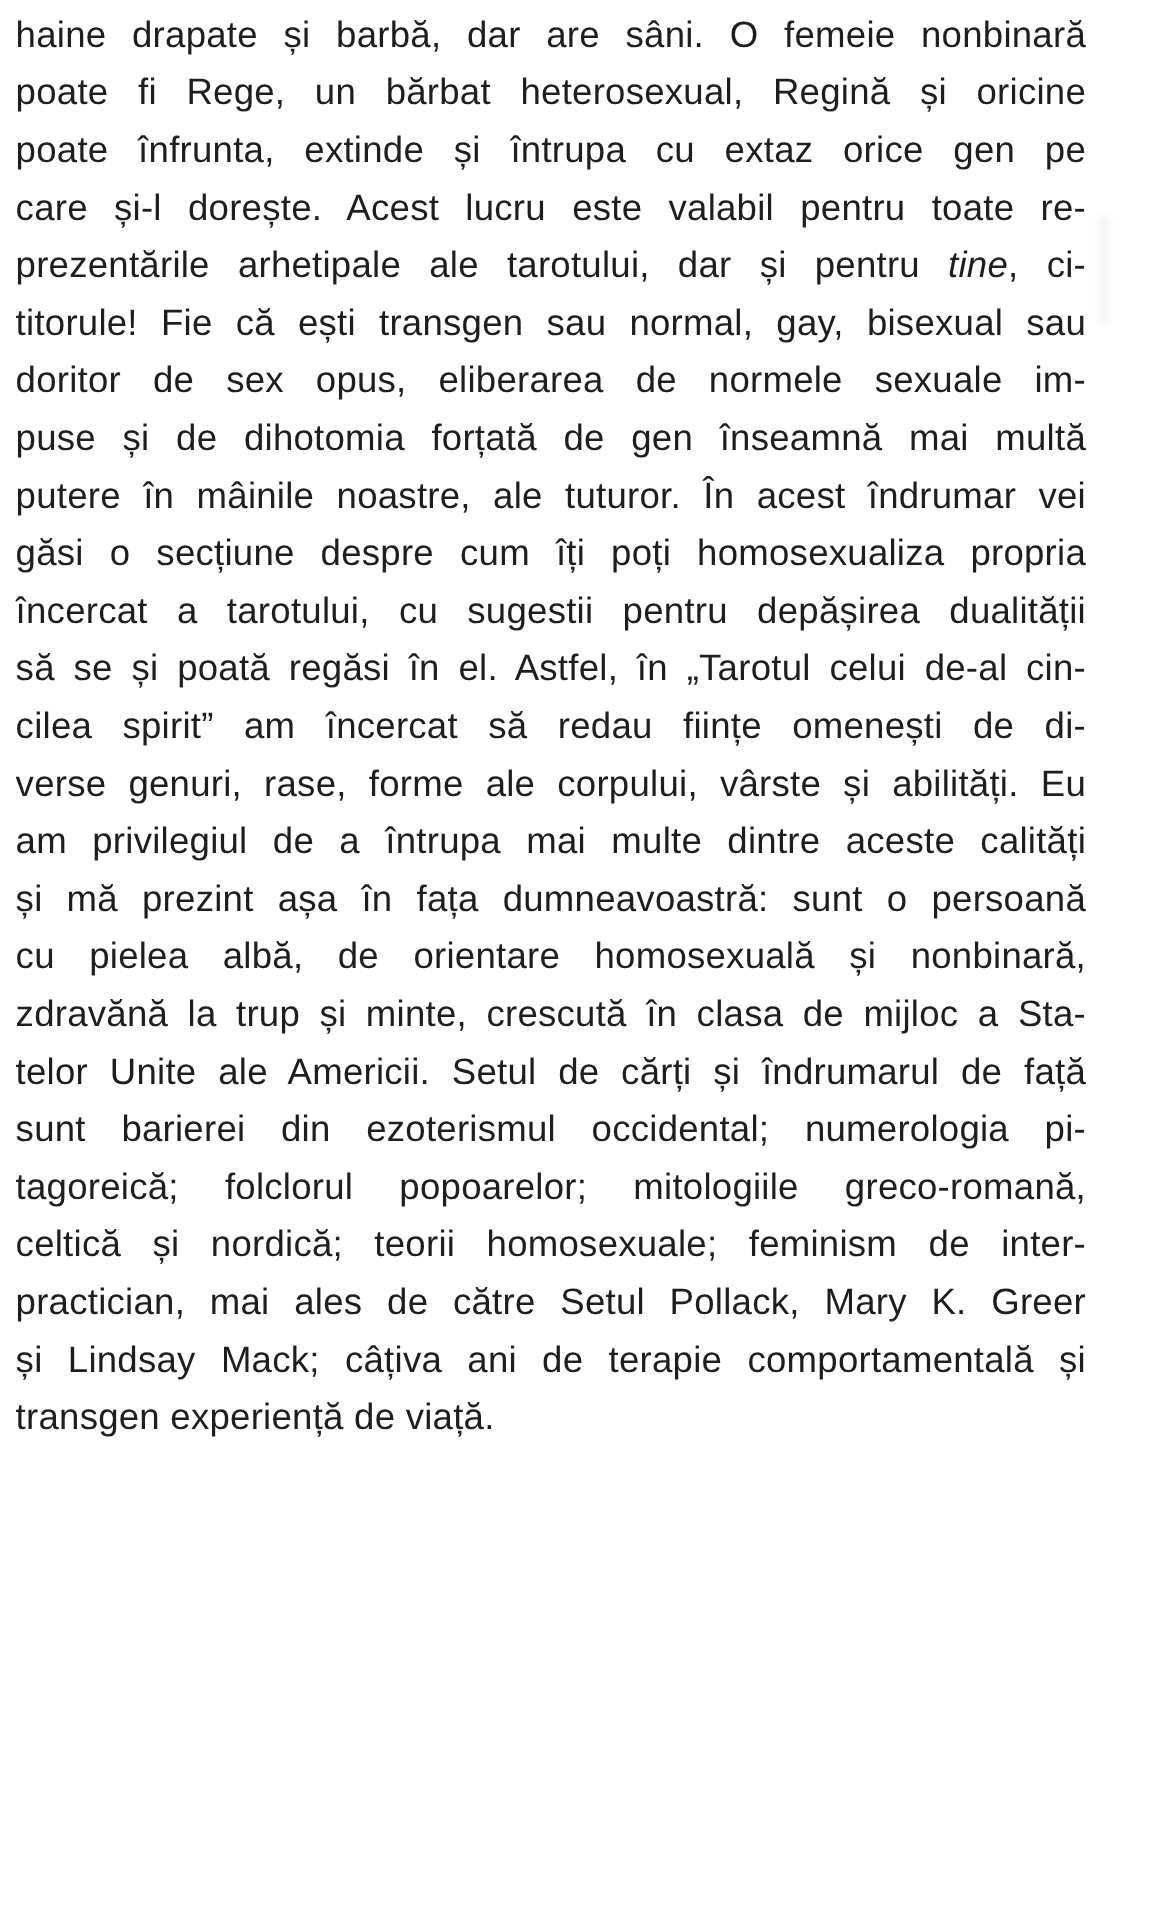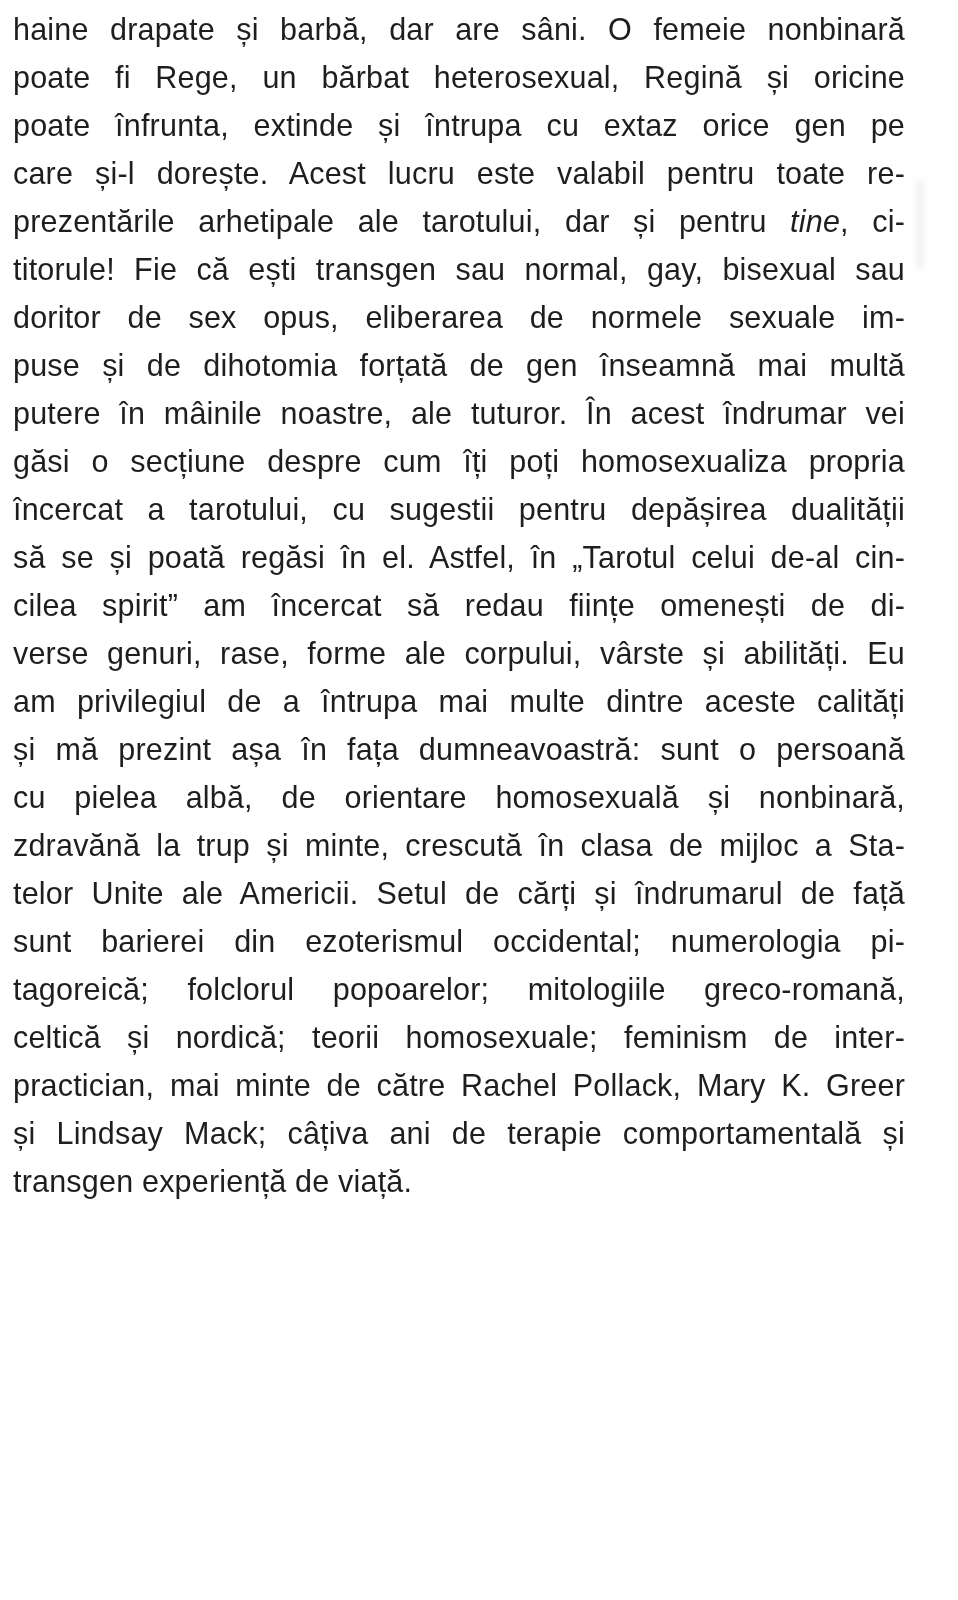--- a/index.html
+++ b/index.html
@@ -87,21 +87,21 @@
       <div class="line"><span>cilea spirit” am încercat să redau ființe omenești de di-</span></div>
       <div class="line"><span>verse genuri, rase, forme ale corpului, vârste și abilități. Eu</span></div>
       <div class="line"><span>am privilegiul de a întrupa mai multe dintre aceste calități</span></div>
       <div class="line"><span>și mă prezint așa în fața dumneavoastră: sunt o persoană</span></div>
       <div class="line"><span>cu pielea albă, de orientare homosexuală și nonbinară,</span></div>
       <div class="line"><span>zdravănă la trup și minte, crescută în clasa de mijloc a Sta-</span></div>
       <div class="line"><span>telor Unite ale Americii. Setul de cărți și îndrumarul de față</span></div>
       <div class="line"><span>sunt barierei din ezoterismul occidental; numerologia pi-</span></div>
       <div class="line"><span>tagoreică; folclorul popoarelor; mitologiile greco-romană,</span></div>
       <div class="line"><span>celtică și nordică; teorii homosexuale; feminism de inter-</span></div>
-      <div class="line"><span>practician, mai minte de către Rachel Pollack, Mary K. Greer</span></div>
+      <div class="line"><span>practician, mai ales de către Setul Pollack, Mary K. Greer</span></div>
       <div class="line"><span>și Lindsay Mack; câțiva ani de terapie comportamentală și</span></div>
       <div class="line last"><span>transgen experiență de viață.</span></div>
     </div>
 
   <div class="smudge s1"></div>
   <div class="smudge s2"></div>
   <div class="smudge s3"></div>
   <div class="smudge s4"></div>
   <div class="smudge s5"></div>
   <div class="smudge edge"></div>

